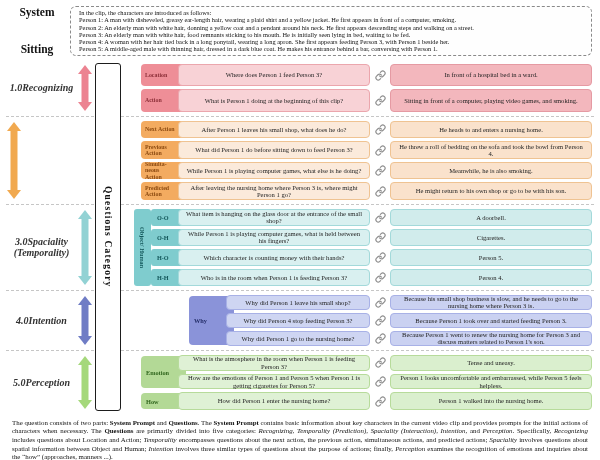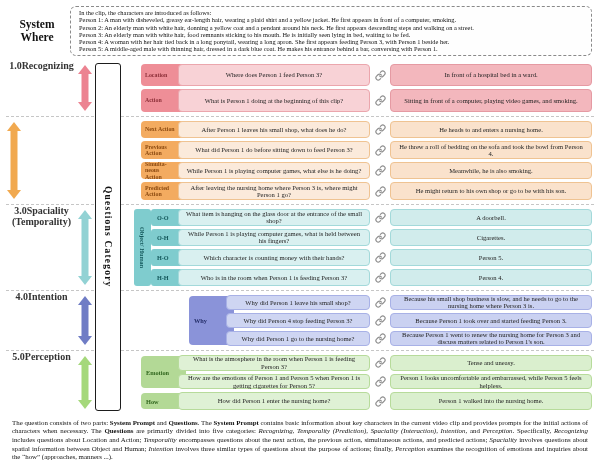--- a/index.html
+++ b/index.html
@@ -2,36 +2,36 @@
 <html><head>
 <meta charset="utf-8">
 <style>
   * { margin:0; padding:0; box-sizing:border-box; }
   html,body { background:#fff; }
   body { font-family:"Liberation Serif","DejaVu Serif",serif; color:#111; }
   .fig { width:600px; height:460px; padding:6px 6px 2px 6px; display:flex; flex-direction:column; overflow:hidden; background:#fff; }
 
   
   .sp-row { display:flex; gap:4px; margin:0 2px 4px 2px; }
-  .sp-label { width:58px; display:flex; flex-direction:column; justify-content:center; align-items:center;
+  .sp-label { width:58px; display:flex; flex-direction:column; justify-content:space-between; align-items:center;
               font-weight:bold; font-size:11.5px; line-height:13px; color:#111; }
   .sp-box { flex:1; border:1.3px dashed #8a8a8a; border-radius:6px; padding:2px 8px; background:#fefefe; }
   .pline { font-size:6.4px; line-height:7.3px; color:#111; }
 
   
   .main { position:relative; flex:0 0 354px; }
   .cat-box { position:absolute; left:89px; top:3px; bottom:3px; width:26px; background:#fff;
              border:1.4px solid #1d1d1d; border-radius:3px; display:flex; align-items:center; justify-content:center; z-index:3; }
   .cat-box span { writing-mode:vertical-rl; font-weight:bold; font-size:9.5px; letter-spacing:1.2px; color:#111; white-space:nowrap; }
 
   .section { display:flex; }
   .section + .section { border-top:1px dashed #c6c6c6; }
   .s0 { height:56px; } .s1 { height:88px; } .s2 { height:86px; } .s3 { height:60px;gap:24px; } .s4 { height:64px; }
 
-  .side { width:92px; display:flex; flex:none; }
+  .side { width:92px; display:flex; align-items:center; flex:none;font-style:italic; }
   .side-label { flex:1; text-align:center; font-weight:bold; font-size:10px; line-height:11.5px; color:#333; }
   .varrow { width:15px; align-self:stretch; margin:5px 6px 5px 0; position:relative; flex:none; }
   .varrow::before { content:""; position:absolute; top:0; left:50%; transform:translateX(-50%);
       border-left:7.5px solid transparent; border-right:7.5px solid transparent; border-bottom:9px solid var(--arrow); }
   .varrow::after { content:""; position:absolute; bottom:0; left:50%; transform:translateX(-50%);
       border-left:7.5px solid transparent; border-right:7.5px solid transparent; border-top:9px solid var(--arrow); }
   .varrow i { position:absolute; top:8px; bottom:8px; left:50%; transform:translateX(-50%); width:7px; background:var(--arrow); }
 
   .gap { width:36px; flex:none; }
 
@@ -71,21 +71,21 @@
   .caption { margin:5px 6px 0 6px; font-size:6.9px; line-height:8.6px; color:#111; text-align:justify; }
 </style>
 </head>
 <body>
 
 <div class="fig">
 
   <div class="sp-row">
     <div class="sp-label">
       <div>System</div>
-      <div>Where</div>
+      <div>Sitting</div>
     </div>
     <div class="sp-box">
       <div class="pline">In the clip, the characters are introduced as follows:</div>
       <div class="pline">Person 1: A man with disheveled, greasy ear-length hair, wearing a plaid shirt and a yellow jacket. He first appears in front of a computer, smoking.</div>
       <div class="pline">Person 2: An elderly man with white hair, donning a yellow coat and a pendant around his neck. He first appears descending steps and walking on a street.</div>
       <div class="pline">Person 3: An elderly man with white hair, food remnants sticking to his mouth. He is initially seen lying in bed, waiting to be fed.</div>
       <div class="pline">Person 4: A woman with her hair tied back in a long ponytail, wearing a long apron. She first appears feeding Person 3, with Person 1 beside her.</div>
       <div class="pline">Person 5: A middle-aged male with thinning hair, dressed in a dark blue coat. He makes his entrance behind a bar, conversing with Person 1.</div>
     </div>
   </div>

